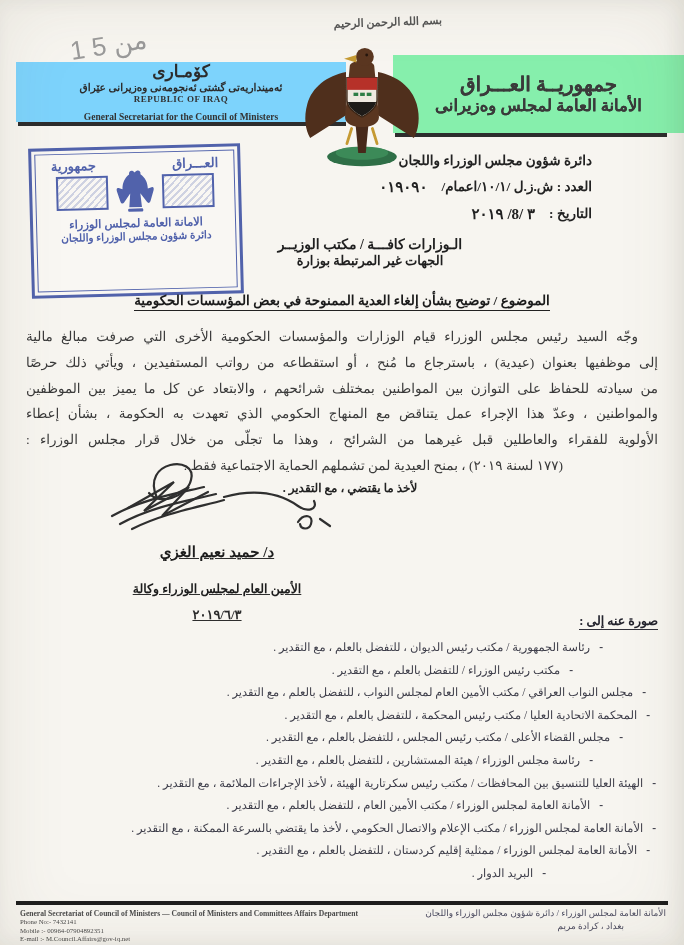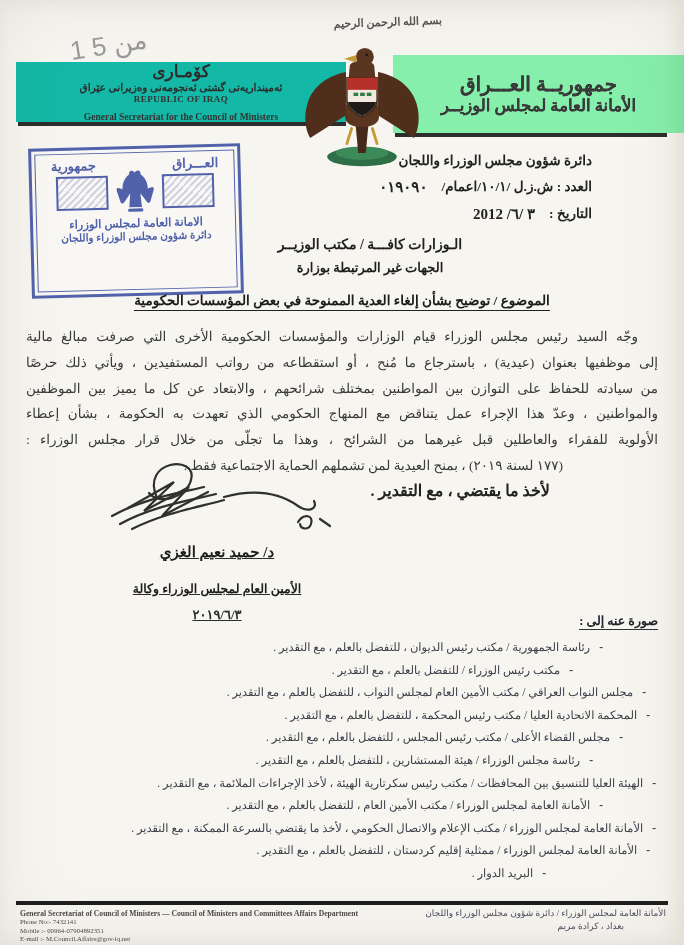--- a/index.html
+++ b/index.html
@@ -7,21 +7,21 @@
         background:#f7f5f0;font-family:"Liberation Serif", serif;color:#2e2e2e;}
   .page::after{content:"";position:absolute;inset:0;pointer-events:none;
         box-shadow:inset 0 0 70px rgba(95,85,60,.10), inset -6px 0 18px rgba(60,55,40,.07);}
   .abs{position:absolute;}
 
   
   .bismillah{top:16px;left:322px;width:120px;font-size:11px;font-weight:bold;color:#555;
         white-space:nowrap;transform:rotate(-2deg);letter-spacing:1px;}
   .page-note{top:30px;left:70px;font-family:"Liberation Sans",sans-serif;font-size:26px;
         color:#9a9a9a;transform:rotate(-9deg);direction:ltr;letter-spacing:3px;}
-  .banner-left{top:62px;left:16px;width:330px;height:60px;background:#14b8a6;
+  .banner-left{top:62px;left:16px;width:330px;height:60px;background:#7dd3fc;
         text-align:center;line-height:1.15;}
   .banner-left .k-title{font-size:17px;font-weight:bold;color:#2c2c2c;}
   .banner-left .k-sub{font-size:10.5px;font-weight:bold;color:#2c2c2c;}
   .banner-left .en1{font-size:9px;font-weight:bold;letter-spacing:.5px;color:#333;}
   .banner-left .en2{font-size:9.5px;font-weight:bold;color:#333;margin-top:8px;}
   .rule-left{top:122px;left:18px;width:328px;height:4px;background:#2d2d2d;}
   .banner-right{top:55px;left:393px;width:291px;height:78px;background:#86efac;
         text-align:center;display:flex;flex-direction:column;justify-content:center;}
   .banner-right .ar1{font-size:20px;font-weight:bold;color:#3a3a3a;text-shadow:0 0 .6px #3a3a3a;}
   .banner-right .ar2{font-size:16.5px;font-weight:bold;color:#3a3a3a;text-shadow:0 0 .6px #3a3a3a;}
@@ -40,32 +40,32 @@
   .stamp .l2{font-size:11.5px;font-weight:bold;margin-top:1px;}
   .stamp .l3{font-size:10.5px;font-weight:bold;}
 
   
   .dept-block{top:152px;right:92px;width:340px;text-align:right;direction:rtl;}
   .dept-title{font-size:13.5px;font-weight:bold;color:#222;}
   .ref-line{margin-top:9px;display:flex;font-size:13.5px;font-weight:bold;color:#222;}
   .ref-line .val{margin-inline-start:14px;font-size:15px;}
   .to-block{top:236px;left:170px;width:400px;text-align:center;direction:rtl;}
   .to1{font-size:14px;font-weight:bold;color:#1f1f1f;}
-  .to2{font-size:13px;font-weight:bold;color:#1f1f1f;margin-top:7px;text-align:center;}
+  .to2{font-size:13px;font-weight:bold;color:#1f1f1f;text-align:center;}
   .subject{top:291px;left:52px;width:580px;text-align:center;direction:rtl;}
   .subject span{font-size:13.5px;font-weight:bold;color:#1b1b1b;
         border-bottom:1.5px solid #222;padding-bottom:2px;}
 
   
   .body-block{top:324px;left:26px;width:632px;direction:rtl;font-size:13.5px;color:#3a3a3a;}
   .bl{line-height:25.8px;text-align:justify;text-align-last:justify;white-space:normal;}
   .bl.first{padding-right:20px;}
   .bl.last{text-align:right;text-align-last:right;padding-right:95px;}
-  .closing{top:481px;left:150px;width:400px;text-align:right;direction:rtl;
-        font-size:16px;font-weight:bold;color:#222;}
+  .closing{top:481px;left:150px;width:400px;text-align:center;direction:rtl;
+        font-size:12px;font-weight:bold;color:#222;}
 
   
   .signature{top:452px;left:102px;width:240px;height:98px;}
   .name-block{top:543px;left:92px;width:250px;text-align:center;direction:rtl;text-decoration:underline;}
   .sig-name{font-size:15px;font-weight:bold;color:#1d1d1d;}
   .sig-title{font-size:12.5px;font-weight:bold;color:#1d1d1d;margin-top:20px;}
   .sig-date{font-size:13px;font-weight:bold;color:#2a2a2a;margin-top:10px;direction:rtl;}
 
   
   .copy-heading{top:611px;right:26px;direction:rtl;}
@@ -101,21 +101,21 @@
   <div class="abs banner-left">
     <div class="k-title" dir="rtl">كۆمـارى</div>
     <div class="k-sub" dir="rtl">ئەمینداریەتی گشتی ئەنجومەنی وەزیرانی عێراق</div>
     <div class="en1">REPUBLIC OF IRAQ</div>
     <div class="en2">General Secretariat for the Council of Ministers</div>
   </div>
   <div class="abs rule-left"></div>
 
   <div class="abs banner-right">
     <div class="ar1" dir="rtl">جمهوريــة العـــراق</div>
-    <div class="ar2" dir="rtl">الأمانة العامة لمجلس الوزيــر</div>
+    <div class="ar2" dir="rtl">الأمانة العامة لمجلس وەزیرانی</div>
   </div>
   <div class="abs rule-right"></div>
 
   <svg class="abs emblem" viewBox="0 0 150 140">
     <ellipse cx="75" cy="126" rx="37" ry="10" fill="#2f6f47"></ellipse>
     <ellipse cx="75" cy="122" rx="28" ry="7" fill="#3c8a58"></ellipse>
     <path d="M68 90 h14 l-3 32 h-8 Z" fill="#47291a"></path>
     <path d="M58 36 C38 40 22 52 17 70 C13 84 15 98 20 106 L58 82 Z" fill="#4f2f1c"></path>
     <path d="M92 36 C112 40 128 52 133 70 C137 84 135 98 130 106 L92 82 Z" fill="#4f2f1c"></path>
     <path d="M62 30 C62 22 88 22 88 30 L93 84 C93 98 57 98 57 84 Z" fill="#5a3620"></path>
@@ -151,21 +151,21 @@
   </div>
 
   <div class="abs dept-block">
     <div class="dept-title">دائرة شؤون مجلس الوزراء واللجان</div>
     <div class="ref-line">
       <span>العدد : ش.ز.ل /١٠/١/اعمام/</span>
       <span class="val">٠١٩٠٩٠</span>
     </div>
     <div class="ref-line">
       <span>التاريخ :</span>
-      <span class="val">٣ /٦/ 2012</span>
+      <span class="val">٣ /8/ ٢٠١٩</span>
     </div>
   </div>
 
   <div class="abs to-block">
     <div class="to1">الـوزارات كافـــة / مكتب الوزيــر</div>
     <div class="to2">الجهات غير المرتبطة بوزارة</div>
   </div>
   <div class="abs subject">
     <span>الموضوع / توضيح بشأن إلغاء العدية الممنوحة في بعض المؤسسات الحكومية</span>
   </div>

